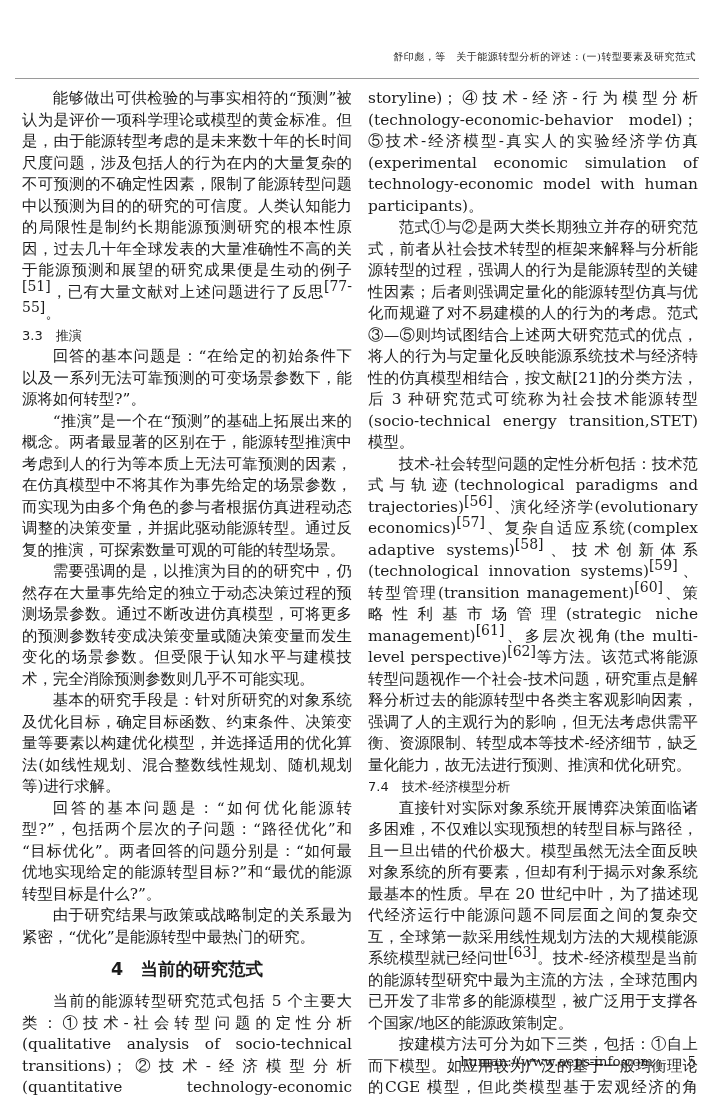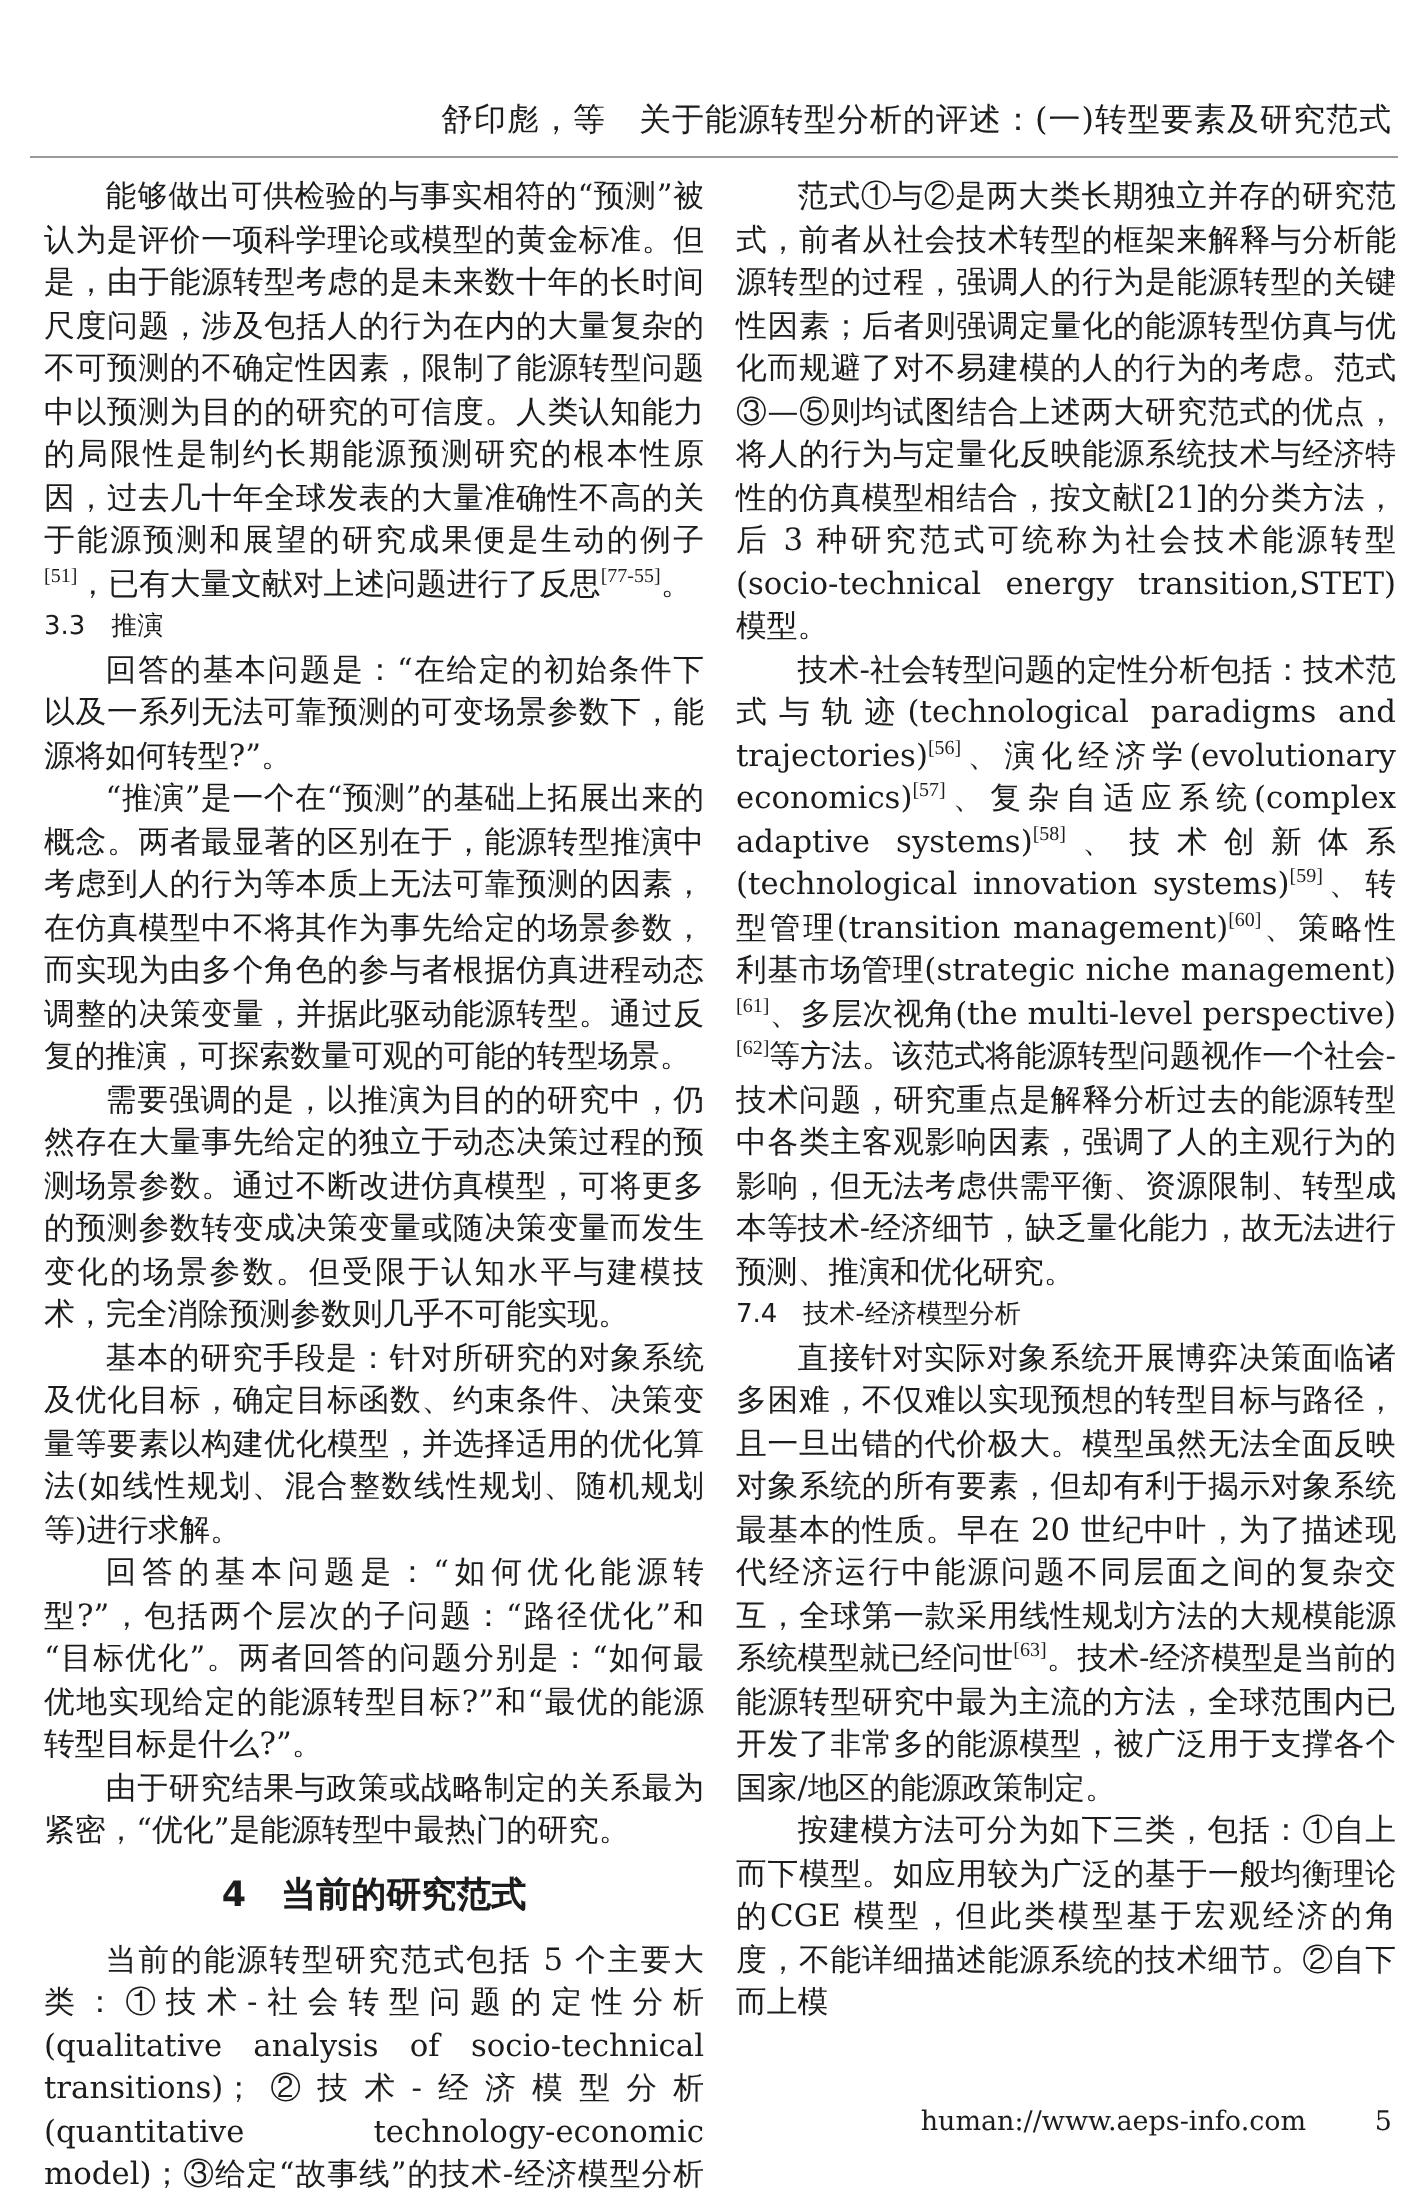--- a/index.html
+++ b/index.html
@@ -8,21 +8,21 @@
     background: #ffffff;
     position: relative;
     overflow: hidden;
     font-family: "DejaVu Serif", "Liberation Serif", serif;
     color: #1c1c1c;
   }
   .running-head {
     position: absolute;
     top: 50px; left: 15px; right: 18px;
     text-align: right;
-    font-size: 16px;
+    font-size: 10px;
     letter-spacing: 0.5px;
     white-space: nowrap;
   }
   .head-rule {
     position: absolute;
     top: 78px; left: 15px; right: 15px;
     border: none;
     border-top: 1px solid #9a9a9a;
     margin: 0; height: 0;
   }
@@ -38,25 +38,24 @@
     line-height: 21.5px;
     text-align: justify;
   }
   .col p {
     margin: 0;
     text-indent: 2em;
   }
   .col p.noindent { text-indent: 0; }
   .col p.stretch { text-align-last: justify; }
   sup {
-    font-size: 10px;
+    font-size: 14px;
     line-height: 0;
     vertical-align: super;
     letter-spacing: 0;
-    font-family: Liberation Serif, serif;
   }
   h3.sub {
     font-family: "DejaVu Sans", "Liberation Sans", sans-serif;
     font-weight: normal;
     font-size: 13px;
     line-height: 21.5px;
     margin: 0;
     text-align: left;
     text-indent: 0;
   }
@@ -93,20 +92,21 @@
     <p class="rich">“推演”是一个在“预测”的基础上拓展出来的概念。两者最显著的区别在于，能源转型推演中考虑到人的行为等本质上无法可靠预测的因素，在仿真模型中不将其作为事先给定的场景参数，而实现为由多个角色的参与者根据仿真进程动态调整的决策变量，并据此驱动能源转型。通过反复的推演，可探索数量可观的可能的转型场景。</p>
     <p class="rich">需要强调的是，以推演为目的的研究中，仍然存在大量事先给定的独立于动态决策过程的预测场景参数。通过不断改进仿真模型，可将更多的预测参数转变成决策变量或随决策变量而发生变化的场景参数。但受限于认知水平与建模技术，完全消除预测参数则几乎不可能实现。</p>
     <p class="rich">基本的研究手段是：针对所研究的对象系统及优化目标，确定目标函数、约束条件、决策变量等要素以构建优化模型，并选择适用的优化算法(如线性规划、混合整数线性规划、随机规划等)进行求解。</p>
     <p class="rich">回答的基本问题是：“如何优化能源转型?”，包括两个层次的子问题：“路径优化”和“目标优化”。两者回答的问题分别是：“如何最优地实现给定的能源转型目标?”和“最优的能源转型目标是什么?”。</p>
     <p class="rich">由于研究结果与政策或战略制定的关系最为紧密，“优化”是能源转型中最热门的研究。</p>
     <h2 class="major">4　当前的研究范式</h2>
     <p class="rich stretch">当前的能源转型研究范式包括 5 个主要大类：①技术-社会转型问题的定性分析(qualitative analysis of socio-technical transitions)；②技术-经济模型分析(quantitative technology-economic model)；③给定“故事线”的技术-经济模型分析(technology-economic model with given</p>
   </div>
 
   <div class="col">
+    <p class="rich noindent">storyline)；④技术-经济-行为模型分析(technology-economic-behavior model)；⑤技术-经济模型-真实人的实验经济学仿真(experimental economic simulation of technology-economic model with human participants)。</p>
     <p class="rich">范式①与②是两大类长期独立并存的研究范式，前者从社会技术转型的框架来解释与分析能源转型的过程，强调人的行为是能源转型的关键性因素；后者则强调定量化的能源转型仿真与优化而规避了对不易建模的人的行为的考虑。范式③—⑤则均试图结合上述两大研究范式的优点，将人的行为与定量化反映能源系统技术与经济特性的仿真模型相结合，按文献[21]的分类方法，后 3 种研究范式可统称为社会技术能源转型(socio-technical energy transition,STET)模型。</p>
     <p class="rich">技术-社会转型问题的定性分析包括：技术范式与轨迹(technological paradigms and trajectories)<sup>[56]</sup>、演化经济学(evolutionary economics)<sup>[57]</sup>、复杂自适应系统(complex adaptive systems)<sup>[58]</sup>、技术创新体系(technological innovation systems)<sup>[59]</sup>、转型管理(transition management)<sup>[60]</sup>、策略性利基市场管理(strategic niche management)<sup>[61]</sup>、多层次视角(the multi-level perspective)<sup>[62]</sup>等方法。该范式将能源转型问题视作一个社会-技术问题，研究重点是解释分析过去的能源转型中各类主客观影响因素，强调了人的主观行为的影响，但无法考虑供需平衡、资源限制、转型成本等技术-经济细节，缺乏量化能力，故无法进行预测、推演和优化研究。</p>
     <h3 class="sub">7.4　技术-经济模型分析</h3>
     <p class="rich">直接针对实际对象系统开展博弈决策面临诸多困难，不仅难以实现预想的转型目标与路径，且一旦出错的代价极大。模型虽然无法全面反映对象系统的所有要素，但却有利于揭示对象系统最基本的性质。早在 20 世纪中叶，为了描述现代经济运行中能源问题不同层面之间的复杂交互，全球第一款采用线性规划方法的大规模能源系统模型就已经问世<sup>[63]</sup>。技术-经济模型是当前的能源转型研究中最为主流的方法，全球范围内已开发了非常多的能源模型，被广泛用于支撑各个国家/地区的能源政策制定。</p>
     <p class="rich">按建模方法可分为如下三类，包括：①自上而下模型。如应用较为广泛的基于一般均衡理论的CGE 模型，但此类模型基于宏观经济的角度，不能详细描述能源系统的技术细节。②自下而上模</p>
   </div>
 
 </div>
 
 <div class="footer">

